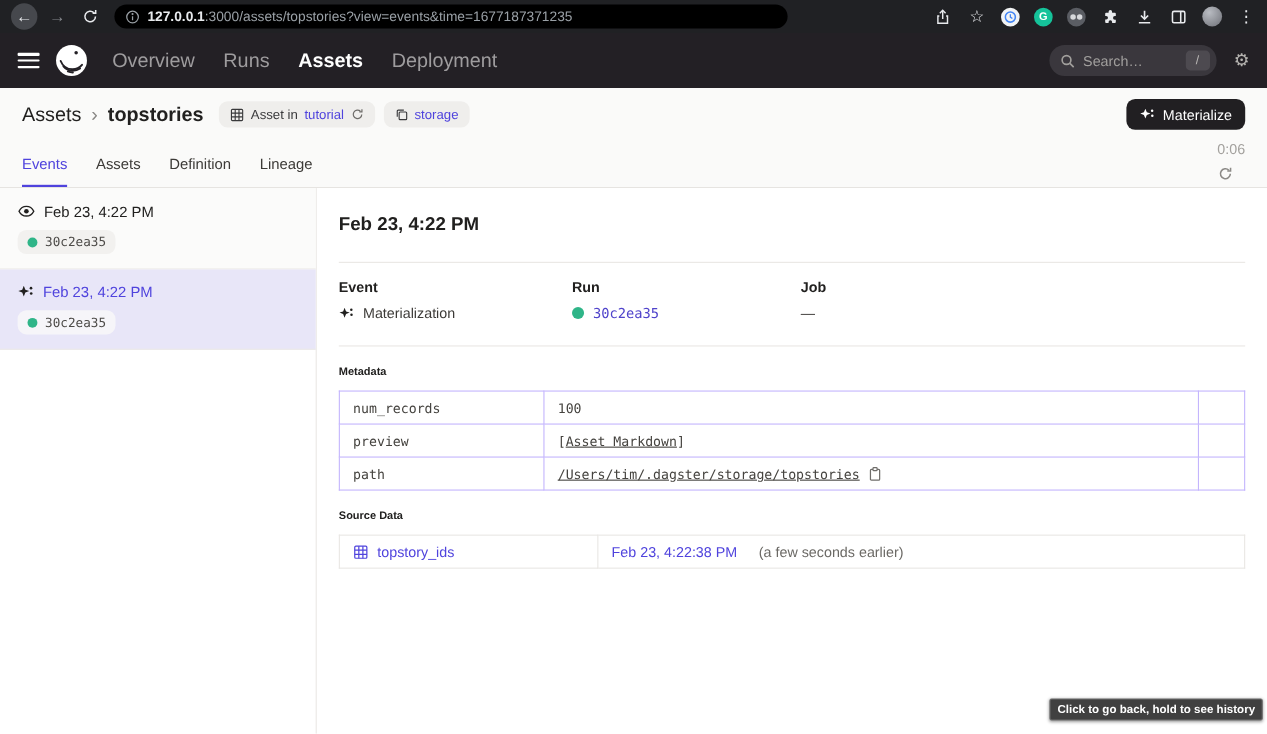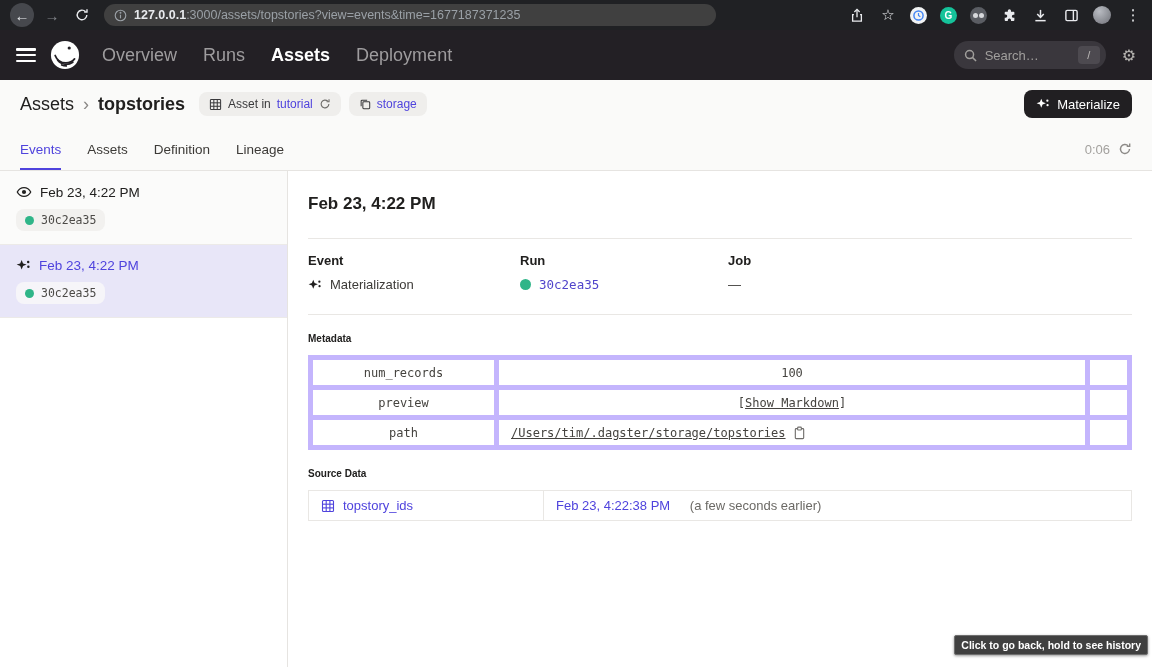--- a/index.html
+++ b/index.html
@@ -6,21 +6,21 @@
   html,body { width:1152px; height:667px; overflow:hidden; }
   body { font-family:"Liberation Sans", sans-serif; background:#fff; position:relative; }
   svg { display:block; }
 
   
   .browser-bar { height:30px; background:#202124; display:flex; align-items:center; padding:0 10px; gap:6px; }
   .bnav { width:24px; height:24px; border-radius:50%; display:flex; align-items:center; justify-content:center;
           color:#e8eaed; font-size:15px; line-height:1; flex:0 0 auto; }
   .bnav.back { background:#46484d; }
   .bnav.fwd  { color:#84878c; }
-  .url-bar { flex:1; max-width:612px; height:22px; background:#404040; border-radius:12px; margin:0 10px 0 4px;
+  .url-bar { flex:1; max-width:612px; height:22px; background:#000000; border-radius:12px; margin:0 10px 0 4px;
              display:flex; align-items:center; padding:0 10px; gap:7px; font-size:12.5px; color:#9aa0a6; }
   .url-host { color:#e8eaed; font-weight:700; }
   .url-rest { color:#9aa0a6; }
   .bicons { display:flex; align-items:center; gap:13px; margin-left:auto; }
   .bicon { width:18px; height:18px; display:flex; align-items:center; justify-content:center; color:#e8eaed; font-size:15px; flex:0 0 auto; }
   .ext-circle { width:17px; height:17px; border-radius:50%; display:flex; align-items:center; justify-content:center; }
   .ext-clock { background:#f1f3f4; }
   .ext-gram { background:#15c39a; color:#fff; font-size:10px; font-weight:700; }
   .ext-goggles { background:#5a5d63; position:relative; }
   .ext-goggles i { position:absolute; width:5px; height:5px; border-radius:50%; background:#d7d9dc; top:6px; }
@@ -49,21 +49,21 @@
   .crumb-current { font-size:18px; font-weight:700; color:#21201f; }
   .tags { display:flex; gap:8px; margin-left:14px; }
   .tag-pill { display:inline-flex; align-items:center; gap:6px; height:24px; padding:0 10px; background:#efeeec; border-radius:8px; font-size:12px; color:#39393b; }
   .tag-link { color:#4f43dd; cursor:pointer; }
   .tag-refresh { color:#6f6d6a; }
   .materialize-btn { margin-left:auto; height:28px; padding:0 12px; background:#211f22; color:#fff; border:none; border-radius:8px;
                      font-size:13px; font-family:"Liberation Sans",sans-serif; display:inline-flex; align-items:center; gap:7px; cursor:pointer; }
   .tabs-row { height:43px; display:flex; align-items:stretch; padding:0 20px; border-bottom:1px solid #e6e4e1; }
   .tab { font-size:13.5px; color:#3c3a37; display:flex; align-items:center; margin-right:26px; border-bottom:2px solid transparent; padding-top:2px; cursor:pointer; }
   .tab.active { color:#4f43dd; border-bottom-color:#4f43dd; }
-  .timer-box { margin-left:auto; display:flex; align-items:center; gap:8px; color:#a3a19e; font-size:13px; }
+  .timer-box { margin-left:auto; display:flex; gap:8px; color:#a3a19e; font-size:13px;flex-direction:column; }
 
   
   .content { display:flex; height:496px; }
   .sidebar { width:288px; flex:0 0 288px; border-right:1px solid #e6e4e1; background:#fff; }
   .event-item { padding:13px 16px 13px; border-bottom:1px solid #eceae8; background:#fbfbfa; cursor:pointer; }
   .event-item.selected { background:#e8e6f8; }
   .event-head { display:flex; align-items:center; gap:8px; font-size:13.5px; color:#21201f; }
   .event-item.selected .event-head { color:#4f43dd; }
   .run-pill { margin-top:9px; display:inline-flex; align-items:center; gap:7px; height:22px; padding:0 9px; background:#f2f1ef; border-radius:8px;
               font-family:"DejaVu Sans Mono",monospace; font-size:11.5px; color:#4c4a47; }
@@ -73,21 +73,21 @@
   .main { flex:1; padding:20px; background:#fff; position:relative; }
   .detail-title { font-size:17px; font-weight:700; color:#21201f; margin:3px 0 24px; }
   .divider { border-top:1px solid #e9e7e4; }
   .info-grid { display:grid; grid-template-columns:212px 208px 1fr; padding:14px 0 22px; }
   .info-label { font-size:13px; font-weight:700; color:#21201f; margin-bottom:9px; }
   .info-value { font-size:13px; color:#3c3a37; display:flex; align-items:center; gap:8px; }
   .run-link { font-family:"DejaVu Sans Mono",monospace; font-size:12.5px; color:#5044cb; cursor:pointer; }
 
   .section-title { font-size:10px; font-weight:700; color:#21201f; margin:18px 0 11px; }
   table.kv { width:100%; border-collapse:collapse; table-layout:fixed; font-family:"DejaVu Sans Mono",monospace; font-size:12px; color:#45433f; }
-  table.kv td { border:5px solid #c4b5fd; height:30px; padding:0 12px; vertical-align:middle;text-align:center; }
+  table.kv td { border:1px solid #c4b5fd; height:30px; padding:0 12px; vertical-align:middle; }
   .mono-link { color:#45433f; text-decoration:underline; cursor:pointer; }
   .cell-flex { display:flex; align-items:center; gap:7px; }
 
   table.src { width:100%; border-collapse:collapse; table-layout:fixed; font-size:13px; }
   table.src td { border:1px solid #e9e7e4; height:30px; padding:0 12px; vertical-align:middle; }
   .src-asset { display:flex; align-items:center; gap:8px; color:#4f43dd; cursor:pointer; }
   .src-time-link { color:#4f43dd; cursor:pointer; }
   .src-note { color:#6b6965; margin-left:16px; }
 
   
@@ -327,21 +327,21 @@
           <col style="width:42px">
         </colgroup>
       <tbody>
           <tr>
         <td>num_records</td>
         <td>100</td>
         <td></td>
       </tr>
       <tr>
         <td>preview</td>
-        <td><span>[</span><span class="mono-link">Show Markdown</span><span>]</span></td>
+        <td><span>[</span><span class="mono-link">Asset Markdown</span><span>]</span></td>
         <td></td>
       </tr>
       <tr>
         <td>path</td>
         <td>
           <span class="cell-flex">
             <span class="mono-link">/Users/tim/.dagster/storage/topstories</span>
             <svg width="13" height="14" viewBox="0 0 14 15" fill="none" stroke="#6f6d6a" stroke-width="1.2">
                   <rect x="2.5" y="2.8" width="9" height="10.7" rx="1"></rect>
                   <rect x="5" y="1.2" width="4" height="3" rx="0.8" fill="#fff"></rect>

